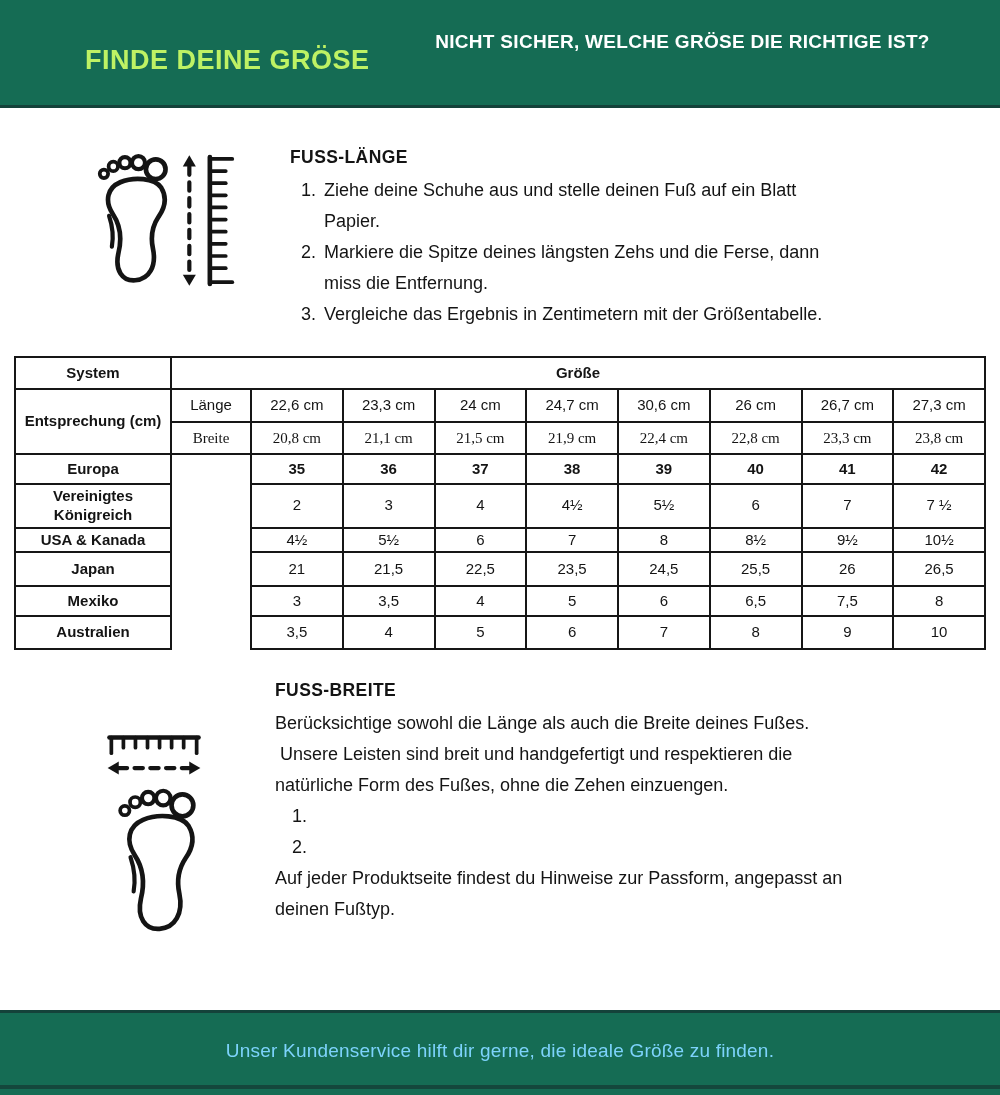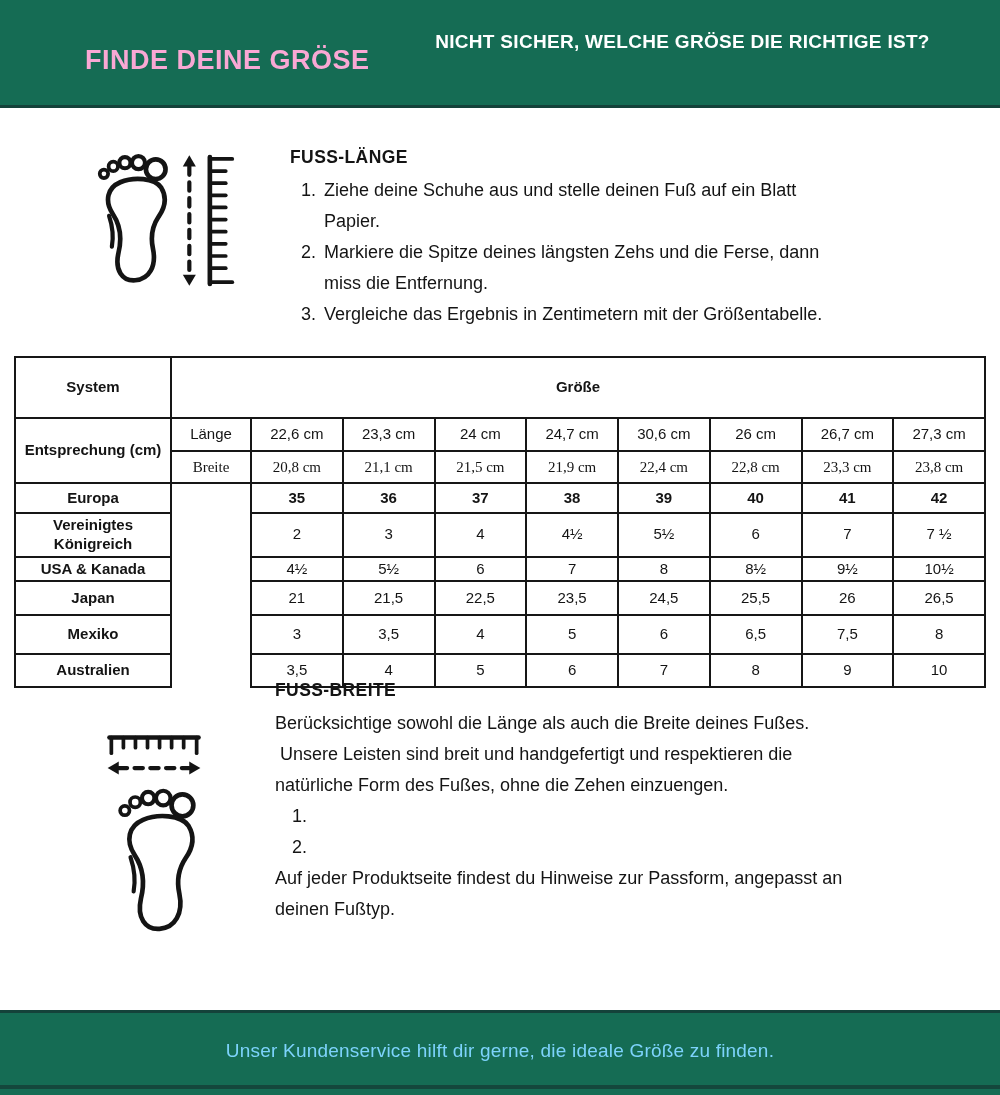--- a/index.html
+++ b/index.html
@@ -2,21 +2,21 @@
 <html><head>
 <meta charset="utf-8">
 <style>
   * { margin:0; padding:0; box-sizing:border-box; }
   body { font-family:"Liberation Sans", sans-serif; background:#ffffff; color:#141414; }
   .page { position:relative; width:1000px; height:1095px; background:#ffffff; overflow:hidden; }
 
   
   .header { position:absolute; top:0; left:0; width:1000px; height:108px;
             background:#156c54; border-bottom:3px solid #14423a; }
-  .header-title { position:absolute; left:85px; top:45px; color:#f9a8d4;
+  .header-title { position:absolute; left:85px; top:45px; color:#bef264;
                   font-size:27px; font-weight:bold; letter-spacing:0.5px; }
   .header-right { position:absolute; left:405px; top:31px; width:555px; text-align:center; color:#ffffff; }
   .header-sub-bold { font-size:19px; font-weight:bold; letter-spacing:0.3px; }
   .header-sub { font-size:16.5px; margin-top:7px; letter-spacing:0.2px; }
 
   
   .section-heading { font-size:17.5px; font-weight:bold; letter-spacing:0.4px; margin-bottom:7px; }
   .body-text { font-size:18px; line-height:31px; white-space:pre-line; }
   .step-row { display:flex; font-size:18px; line-height:31px; }
   .step-num { width:26px; text-align:right; flex:0 0 26px; }
@@ -29,28 +29,28 @@
   .fb-content { position:absolute; left:275px; top:680px; width:710px; }
   .fb-content .step-row { margin-left:6px; }
 
   
   .size-table { position:absolute; left:14px; top:356px; width:972px;
                 border-collapse:collapse; table-layout:fixed; }
   .size-table td { border:2px solid #161616; text-align:center; vertical-align:middle;
                    font-size:15px; line-height:1.25; padding:2px 1px; }
   .size-table td.b { font-weight:bold; }
   .size-table td.gap { border:none; }
-  .size-table tr:nth-child(1) { height:61px; }
+  .size-table tr:nth-child(1) { height:32px; }
   .size-table tr:nth-child(2) { height:33px; }
   .size-table tr:nth-child(3) { height:32px;font-family:Liberation Serif, serif; }
   .size-table tr:nth-child(4) { height:30px; }
   .size-table tr:nth-child(5) { height:40px; }
   .size-table tr:nth-child(6) { height:21px; }
   .size-table tr:nth-child(7) { height:34px; }
-  .size-table tr:nth-child(8) { height:39px; }
+  .size-table tr:nth-child(8) { height:30px; }
   .size-table tr:nth-child(9) { height:33px; }
 
   
   .footer { position:absolute; left:0; top:1010px; width:1000px; height:85px;
             background:#156c54; border-top:3px solid #14423a; }
   .footer-text { position:absolute; top:27px; width:100%; text-align:center;
                  color:#7dd3fc; font-size:19px; letter-spacing:0.2px; }
   .footer-line { position:absolute; left:0; top:72px; width:100%; height:4px; background:#14473c; }
 
   svg .stroke { stroke:#141414; fill:none; stroke-linecap:round; stroke-linejoin:round; }

